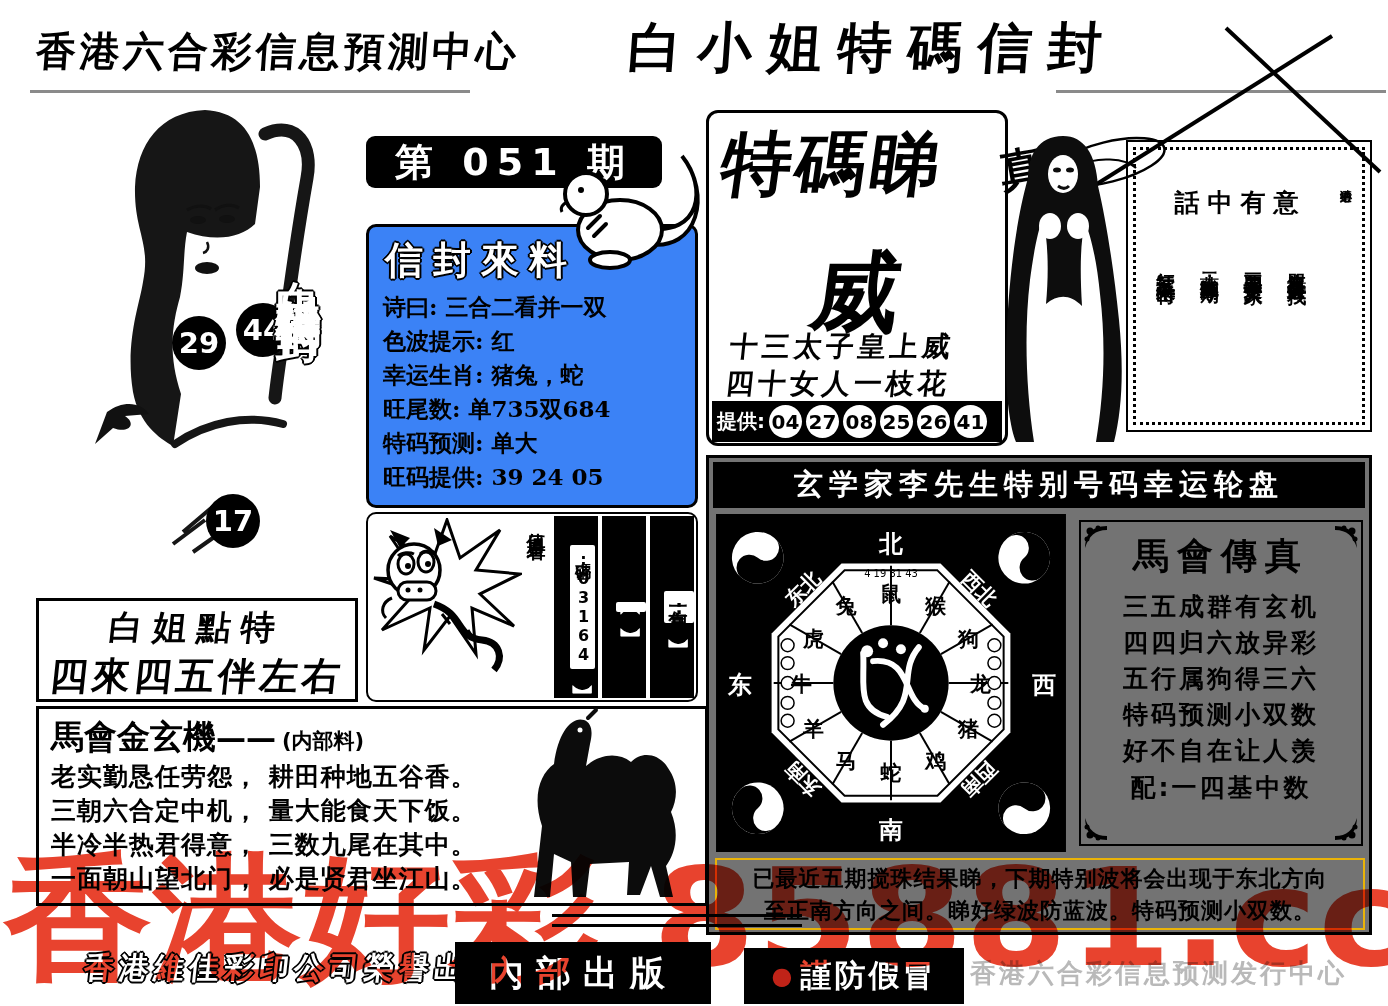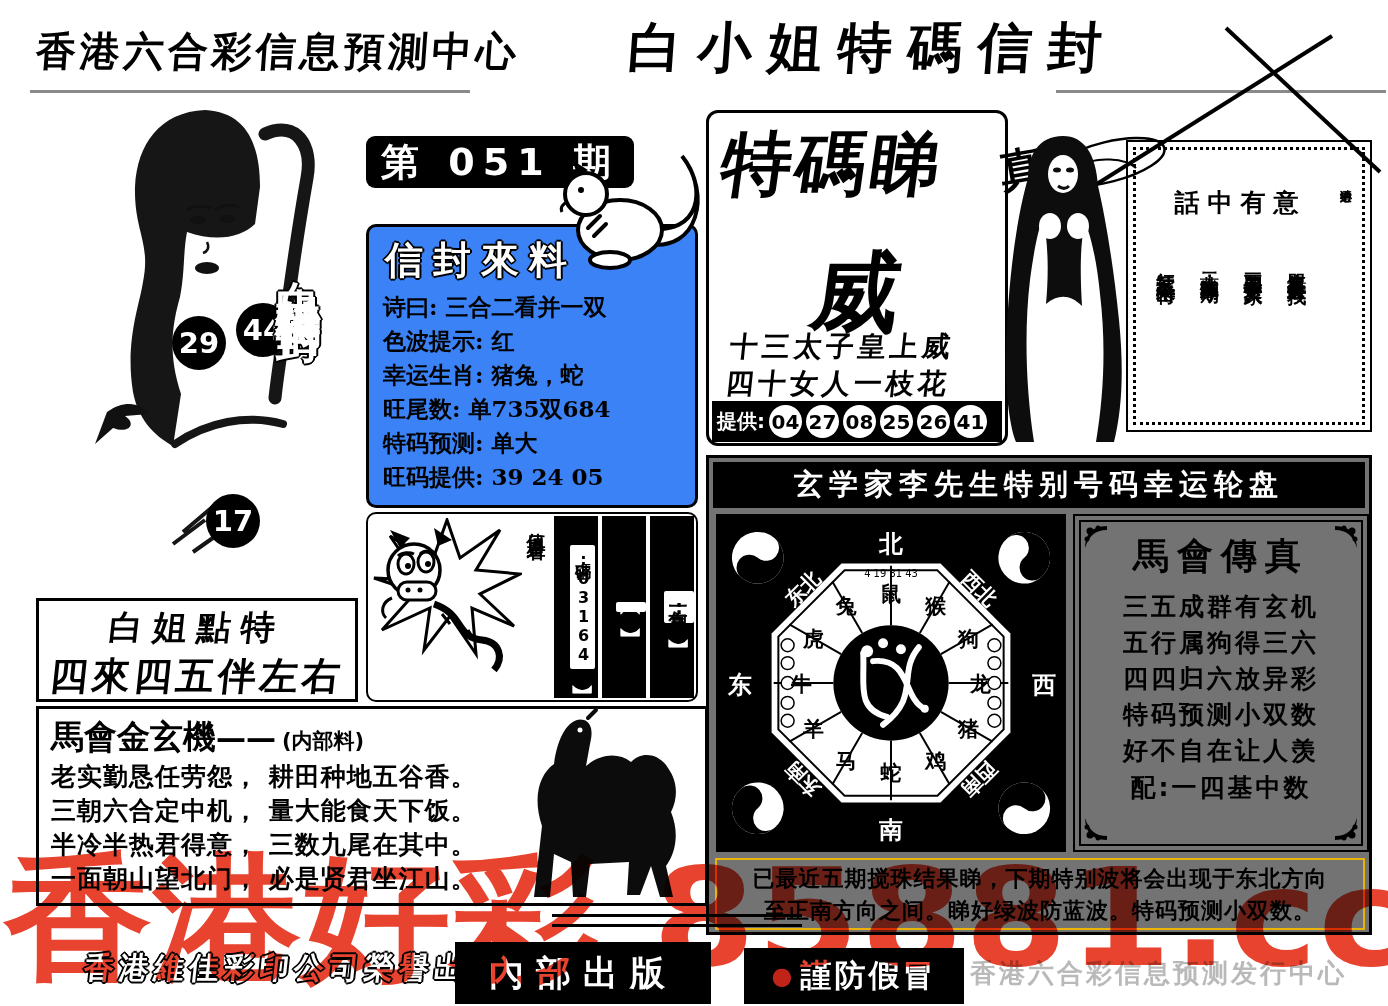--- a/index.html
+++ b/index.html
@@ -6,21 +6,21 @@
   body{width:1388px;height:1006px;position:relative;background:#fff;overflow:hidden;
        font-family:"DejaVu Sans","Liberation Sans",sans-serif;color:#000;}
   .abs{position:absolute;}
   .outline{color:#fff;text-shadow:-2px 0 #000,2px 0 #000,0 -2px #000,0 2px #000,
            -1px -1px #000,1px 1px #000,-1px 1px #000,1px -1px #000;}
   
   .hdr-left{left:36px;top:24px;font-size:40px;font-weight:800;letter-spacing:4px;transform:skewX(-4deg);}
   .hdr-right{left:628px;top:12px;font-size:54px;font-weight:800;letter-spacing:16px;transform:skewX(-4deg);}
   .hline{height:3px;background:#8a8a8a;}
   
-  .issue-box{left:366px;top:136px;width:268px;height:52px;background:#000;color:#fff;
+  .issue-box{left:366px;top:136px;width:296px;height:52px;background:#000;color:#fff;
              border-radius:9px;display:flex;align-items:center;justify-content:center;
              font-size:38px;font-weight:800;letter-spacing:8px;}
   .env-box{left:366px;top:224px;width:332px;height:284px;border:3px solid #000;border-radius:10px;
            padding:8px 14px;box-sizing:border-box;background:#3b82f6;}
   .env-title{font-size:38px;font-weight:800;letter-spacing:10px;margin:0 0 4px 2px;}
   .env-row{font-family:"DejaVu Serif","Liberation Serif",serif;font-size:23px;line-height:34px;
            font-weight:600;white-space:nowrap;}
   
   .dragon-box{left:366px;top:512px;width:332px;height:190px;border:2px solid #000;border-radius:10px;
               box-sizing:border-box;background:#fff;}
@@ -65,21 +65,21 @@
   .stamp-title{font-size:25px;font-weight:800;letter-spacing:8px;flex:1;text-align:center;margin-top:6px;}
   .stamp-note{writing-mode:vertical-rl;text-orientation:upright;font-size:12px;font-weight:700;height:70px;}
   .stamp-cols{height:196px;margin-top:8px;writing-mode:vertical-rl;text-orientation:upright;
               font-size:19px;font-weight:700;letter-spacing:2px;}
   .stamp-col{line-height:2.3;}
   
   .wheel-sec{left:706px;top:455px;width:666px;height:480px;border:3px solid #000;box-sizing:border-box;background:#737373;}
   .wheel-hdr{margin:4px;height:46px;background:#000;color:#fff;display:flex;align-items:center;
              justify-content:center;font-size:29px;font-weight:700;letter-spacing:6px;}
   .wheel-svg{position:absolute;left:6px;top:56px;}
-  .fax-box{position:absolute;left:364px;top:56px;width:296px;height:338px;border:2px solid #000000;box-sizing:border-box;}
+  .fax-box{position:absolute;left:364px;top:56px;width:296px;height:338px;border:2px solid #737373;box-sizing:border-box;}
   .fax-inner{margin:4px;height:calc(100% - 8px);border:2px solid #000;box-sizing:border-box;
              text-align:center;padding-top:10px;position:relative;overflow:hidden;}
   .fax-title{font-size:36px;font-weight:800;letter-spacing:8px;margin-bottom:8px;}
   .fax-line{font-family:"DejaVu Serif","Liberation Serif",serif;font-size:25px;font-weight:800;
             line-height:36px;letter-spacing:3px;}
   .fax-gift{font-size:20px;font-weight:800;margin-top:5px;letter-spacing:1px;}
   .fax-pair{font-size:25px;font-weight:800;margin-top:2px;letter-spacing:3px;}
   .flourish{position:absolute;width:26px;height:26px;}
   .fl-tl{left:2px;top:2px;} .fl-tr{right:2px;top:2px;transform:scaleX(-1);}
   .fl-bl{left:2px;bottom:2px;transform:scaleY(-1);} .fl-br{right:2px;bottom:2px;transform:scale(-1,-1);}
@@ -381,22 +381,22 @@
           <circle cx="4" cy="15" r="2.5" fill="#000"></circle>
         </svg>
       <svg class="flourish fl-br" viewBox="0 0 26 26">
           <path d="M24,2 C8,3 3,9 2,24 C6,12 12,6 24,6 Z" fill="#000"></path>
           <circle cx="7" cy="7" r="3.5" fill="#000"></circle>
           <circle cx="15" cy="4" r="2.5" fill="#000"></circle>
           <circle cx="4" cy="15" r="2.5" fill="#000"></circle>
         </svg>
       <div class="fax-title">馬會傳真</div>
       <div class="fax-line">三五成群有玄机</div>
+      <div class="fax-line">四四归六放异彩</div>
       <div class="fax-line">五行属狗得三六</div>
-      <div class="fax-line">四四归六放异彩</div>
       <div class="fax-line">特码预测小双数</div>
       <div class="fax-line">好不自在让人羡</div>
       <div class="fax-pair">配:一四基中数</div>
     </div>
   </div>
 
   <div class="note-box">
     <div class="note-line">已最近五期搅珠结果睇，下期特别波将会出现于东北方向</div>
     <div class="note-line">至正南方向之间。睇好绿波防蓝波。特码预测小双数。</div>
   </div>

